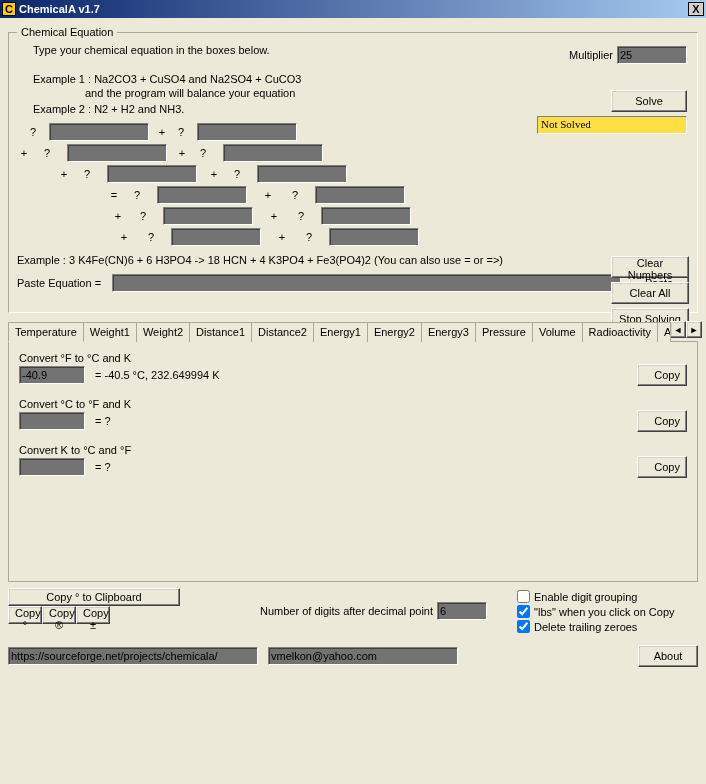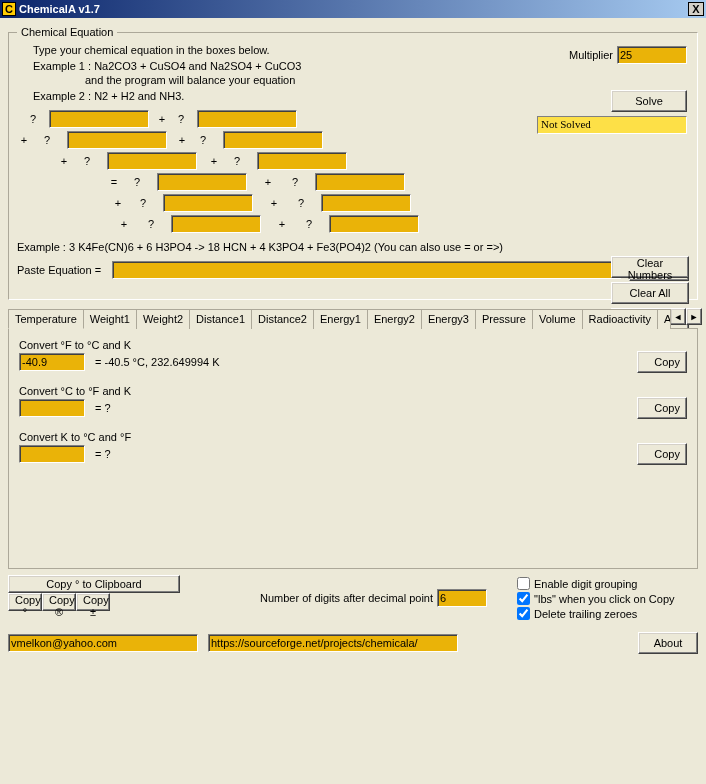--- a/index.html
+++ b/index.html
@@ -5,21 +5,21 @@
 * { box-sizing: border-box; margin: 0; padding: 0; font-family: "Tahoma", "MS Sans Serif", sans-serif; font-size: 11px; }
 body { background: #ECE9D8; width: 706px; height: 784px; overflow: hidden; }
 .titlebar { background: linear-gradient(to right, #0A246A, #A6CAF0); height: 18px; display: flex; align-items: center; padding: 0 2px; color: #fff; font-weight: bold; }
 .titlebar .icon { width: 14px; height: 14px; background: #FFCC00; color: #000; font-weight: bold; display:flex; align-items:center; justify-content:center; margin-right:3px; border:1px solid #000;}
 .titlebar .close { margin-left:auto; width:16px; height:14px; background:#D4D0C8; color:#000; border:1px solid #000; display:flex; align-items:center; justify-content:center; font-weight:bold; cursor:pointer;}
 .main { background:#ECE9D8; padding:8px; }
 fieldset.groupbox { border:1px solid #fff; border-top:1px solid #aca899; border-left:1px solid #aca899; padding:6px 8px 16px 8px; position:relative; margin-bottom:8px;}
 fieldset.groupbox legend { padding:0 4px; color:#000; background:#ECE9D8; font-size:11px;}
 .row { display:flex; align-items:center; margin:2px 0; }
 .lbl { white-space:nowrap; }
-input.txt { border:1px solid #7F9DB9; height:18px; padding:1px 2px; background:#eab308; font-size:11px;}
+input.txt { border:1px solid #7F9DB9; height:18px; padding:1px 2px; background:#737373; font-size:11px;}
 input.txt.sunken { border-top:1px solid #808080; border-left:1px solid #808080; border-right:1px solid #fff; border-bottom:1px solid #fff; box-shadow: inset 1px 1px 0 #404040; }
 button.btn { background:#ECE9D8; border:1px solid #000; border-top-color:#fff; border-left-color:#fff; border-right-color:#404040; border-bottom-color:#404040; height:22px; padding:0 6px; cursor:pointer; box-shadow: inset -1px -1px 0 #808080, inset 1px 1px 0 #D4D0C8;}
 .status-box { border:1px inset #fff; border-top:1px solid #808080; border-left:1px solid #808080; height:18px; padding:1px 3px; width:150px; background:#fde047;font-family:Liberation Serif, serif;}
 .q { width:12px; text-align:center; }
 .plus { width:14px; text-align:center; }
 .eq-input { width:100px; }
 .eq-input-sm { width:90px; }
 .time-row { margin:8px 0 8px 0; padding-left:190px; }
 .side-buttons { position:absolute; right:8px; display:flex; flex-direction:column; gap:4px;}
 .side-buttons button { width:78px;}
@@ -56,21 +56,21 @@
 <div class="main">
   <fieldset class="groupbox">
     <legend>Chemical Equation</legend>
 
     <div style="position:absolute; right:10px; top:8px; display:flex; align-items:center; gap:4px;">
       <span class="lbl">Multiplier</span>
       <input class="txt sunken" style="width: 70px;" value="25">
     </div>
 
     <div class="lbl" style="padding-left:16px">Type your chemical equation in the boxes below.</div>
-    <div class="lbl" style="padding-left:16px; margin-top:4px">Example 1 : Na2CO3 + CuSO4 and Na2SO4 + CuCO3</div>
+    <div class="lbl" style="padding-left:16px; margin-top:17px">Example 1 : Na2CO3 + CuSO4 and Na2SO4 + CuCO3</div>
     <div class="lbl" style="padding-left:68px; margin-top:2px">and the program will balance your equation</div>
 
     <div style="position:absolute; right:10px; top:52px; display:flex; flex-direction:column; align-items:flex-end; gap:4px;">
       <button class="btn" style="width:76px">Solve</button>
       <div class="status-box">Not Solved</div>
     </div>
 
     <div class="lbl" style="padding-left:16px; margin-top:4px; margin-bottom:8px;">Example 2 : N2 + H2 and NH3.</div>
 
     <div class="eq-line" style="padding-left:10px">
@@ -244,18 +244,18 @@
         <label for="cb2" class="lbl">"lbs" when you click on Copy</label>
       </div>
       <div class="checkbox-row">
         <input type="checkbox" checked="" id="cb3" style="">
         <label for="cb3" class="lbl">Delete trailing zeroes</label>
       </div>
     </div>
   </div>
 
   <div class="footer-inputs">
+    <input class="txt sunken" style="width: 250px;" value="https://sourceforge.net/projects/chemicala/">
     <input class="txt sunken" value="vmelkon@yahoo.com" style="">
-    <input class="txt sunken" style="width: 250px;" value="https://sourceforge.net/projects/chemicala/">
     <button class="btn about-btn">About</button>
   </div>
 
 </div>
 
 </body></html>

